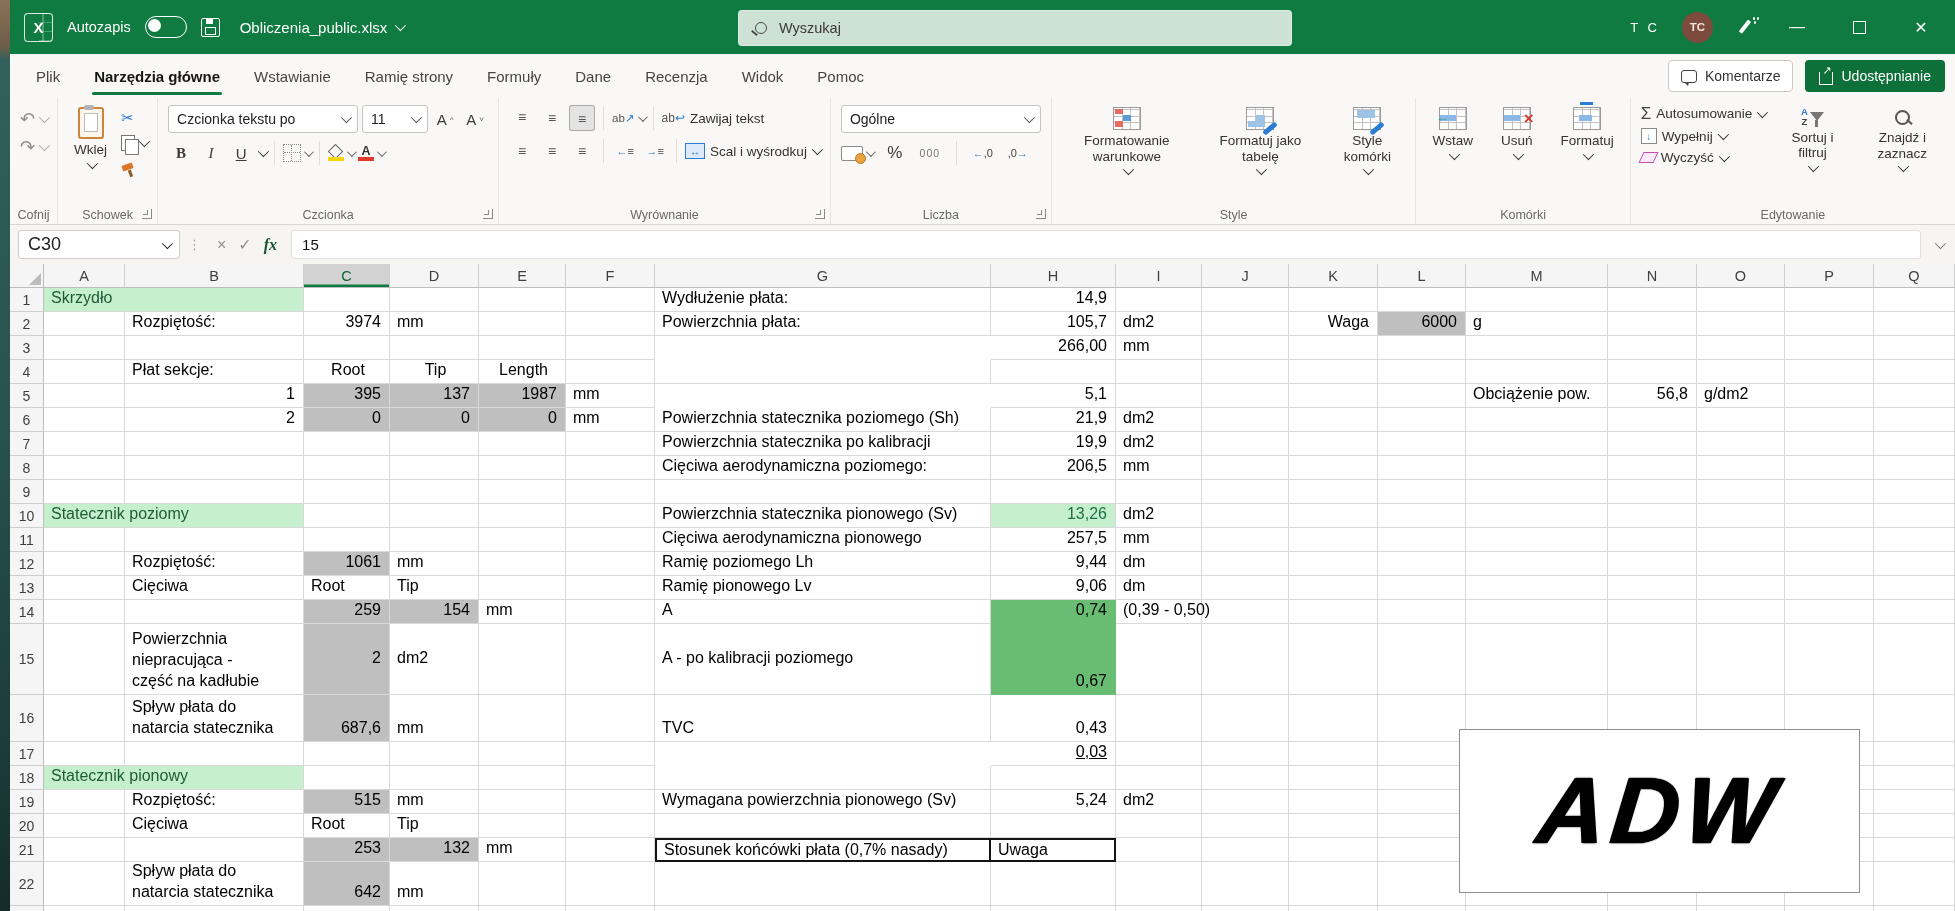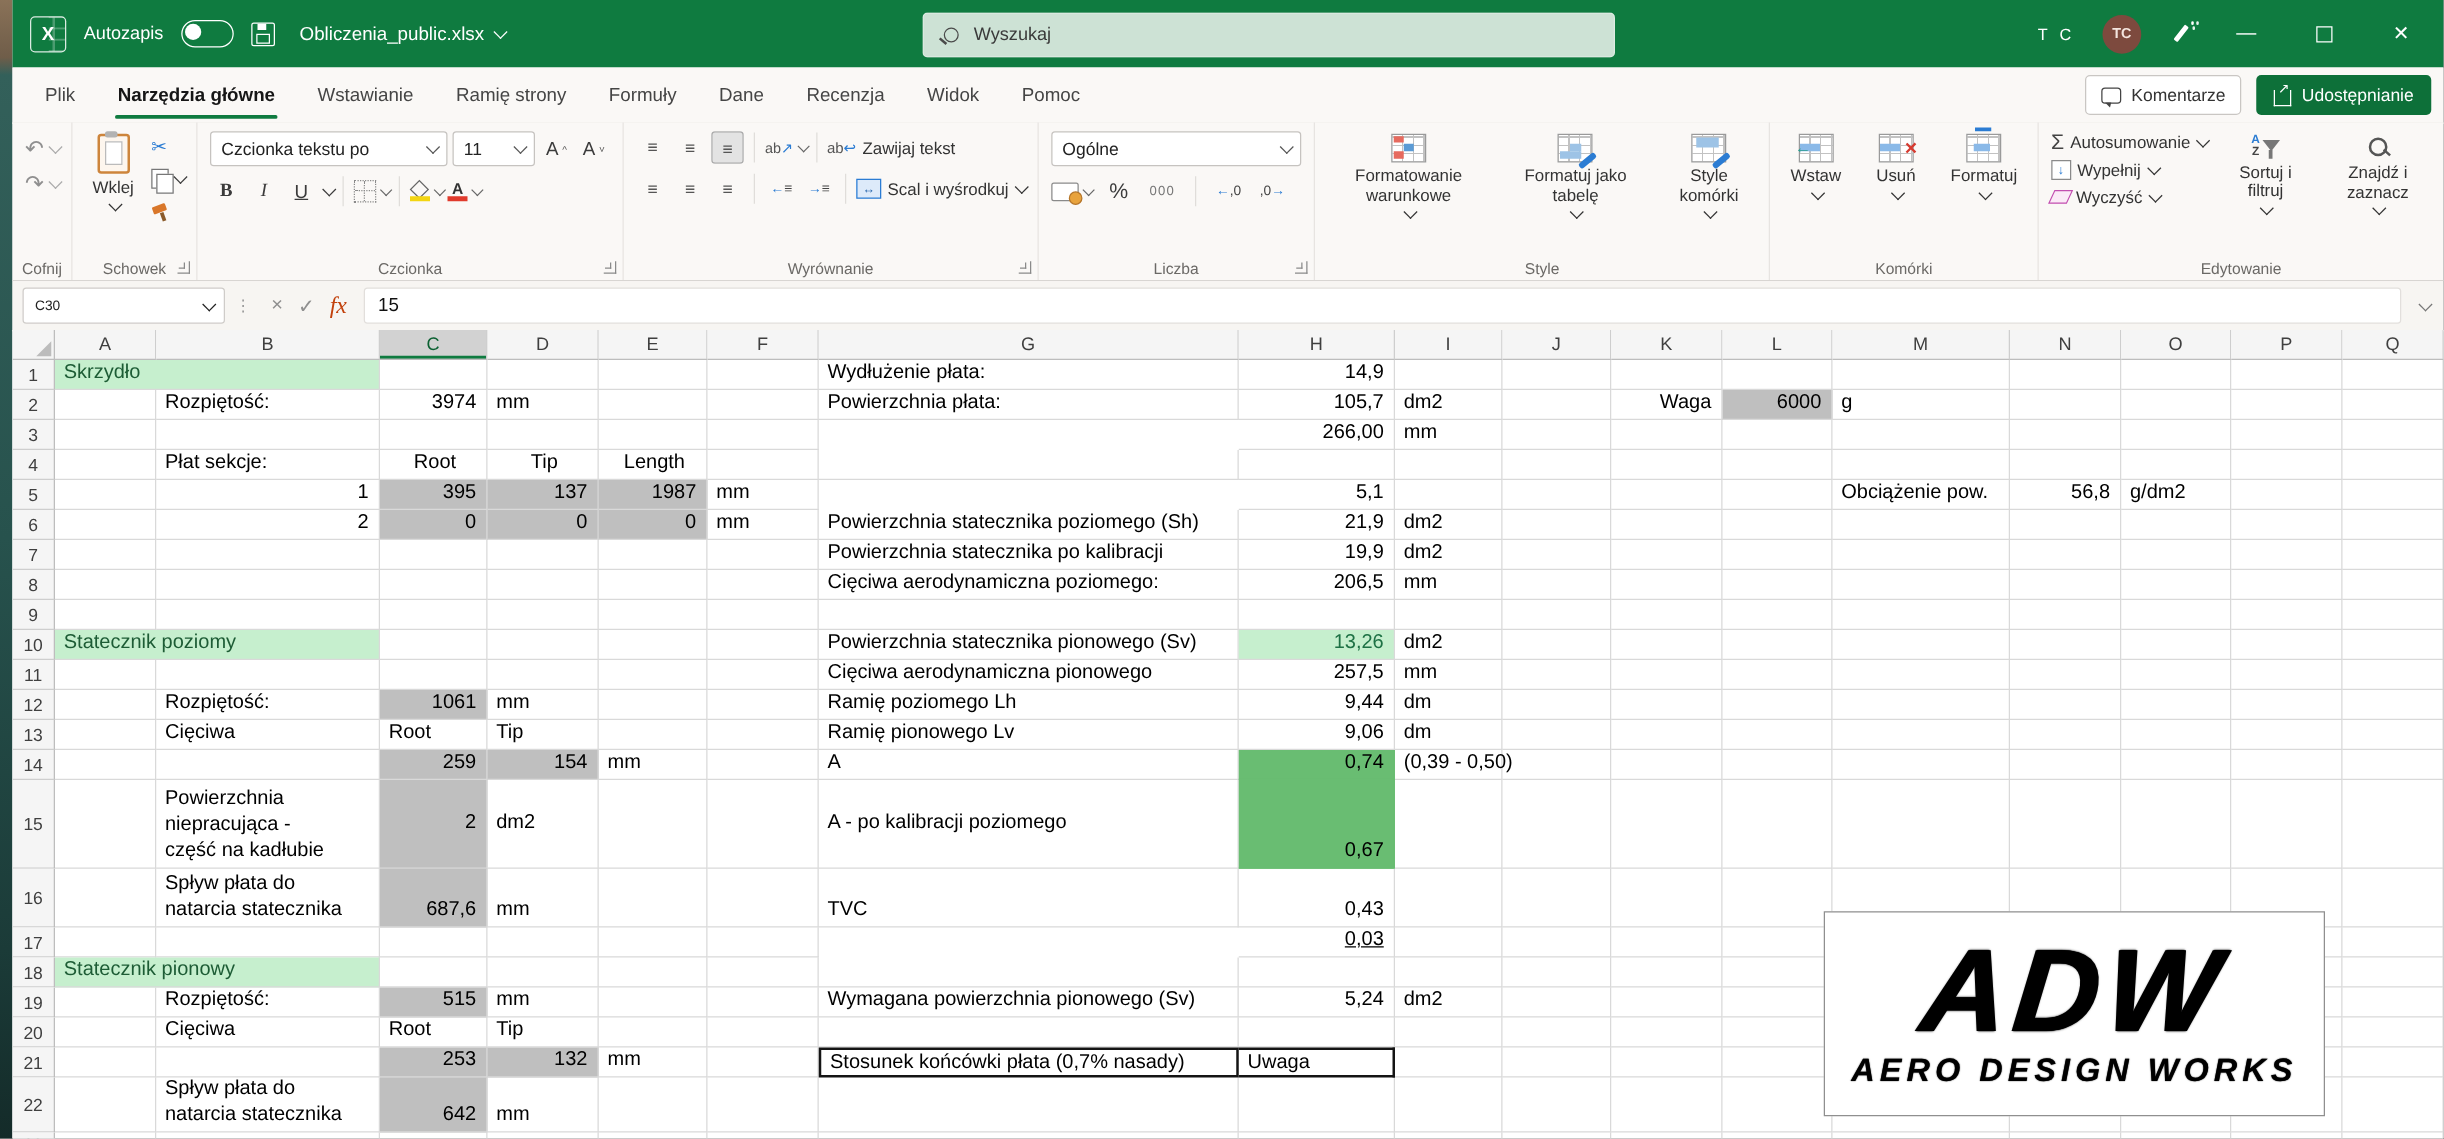--- a/index.html
+++ b/index.html
@@ -139,24 +139,24 @@
   .az{display:flex;flex-direction:column;font-size:9.5px;font-weight:700;line-height:1.05;}
   .az .a{color:#2b7cd3;} .az .z{color:#444;}
   .funnel{width:0;height:0;border-left:7px solid transparent;border-right:7px solid transparent;border-top:9px solid #777;position:relative;}
   .funnel::after{content:"";position:absolute;left:-1.5px;top:-1px;width:3px;height:7px;background:#777;}
   .find-ic{width:11px;height:11px;border:2px solid #555;border-radius:50%;position:relative;}
   .find-ic::after{content:"";position:absolute;left:9px;top:9px;width:7px;height:2px;background:#555;transform:rotate(42deg);}
   
   .fbar{position:absolute;left:10px;top:225px;width:1945px;height:39px;background:#f7f5f2;border-bottom:1px solid #d8d5d2;
     display:flex;align-items:center;gap:6px;}
   .namebox{width:142px;height:27px;margin-left:8px;background:#fff;border:1px solid #cfccc9;border-radius:3px;
-    display:flex;align-items:center;justify-content:space-between;padding:0 9px;font-size:11px;color:#222;}
+    display:flex;align-items:center;justify-content:space-between;padding:0 9px;font-size:18px;color:#222;}
   .fdots{color:#9a9a9a;font-size:13px;letter-spacing:0;margin:0 2px;}
   .fbtns{display:flex;align-items:center;gap:12px;padding:0 8px;color:#8f8f8f;}
-  .fx{font-family:"Liberation Serif",serif;font-style:italic;font-size:19px;color:#c2410c;}
+  .fx{font-family:"Liberation Serif",serif;font-style:italic;font-size:16px;color:#14532d;font-weight:bold;}
   .fvalue{flex:1;height:27px;background:#fff;border:1px solid #e2dfdc;border-radius:3px;margin-right:8px;
     display:flex;align-items:center;padding:0 10px;font-size:15px;color:#111;}
   
   .sheetwrap{position:absolute;left:10px;top:264px;width:1945px;height:647px;overflow:hidden;background:#fff;}
   #grid{display:grid;
     grid-template-columns:34px 81px 179px 86px 89px 87px 89px 336px 125px 86px 87px 89px 88px 142px 89px 88px 89px 81px;
     grid-template-rows:24px 24px 24px 24px 24px 24px 24px 24px 24px 24px 24px 24px 24px 24px 24px 71px 47px 24px 24px 24px 24px 24px 44px 20px;}
   .corner{grid-column:1;grid-row:1;background:#f5f5f5;border-right:1px solid #bdbdbd;border-bottom:1px solid #bdbdbd;position:relative;}
   .corner::after{content:"";position:absolute;right:2px;bottom:2px;border-style:solid;border-width:0 0 12px 12px;
     border-color:transparent transparent #bcbcbc transparent;}
@@ -951,15 +951,14 @@
         <div class="cell" style="grid-area: 24 / 14;"></div>
         <div class="cell" style="grid-area: 24 / 15;"></div>
         <div class="cell" style="grid-area: 24 / 16;"></div>
         <div class="cell" style="grid-area: 24 / 17;"></div>
         <div class="cell" style="grid-area: 24 / 18;"></div>
       </div>
   </div>
 
   <div class="adw-logo">
     <div class="adw-big">ADW</div>
-    <div class="adw-sub">AERO DESIGN WORKS</div>
   </div>
 </div>
 
 </body></html>

